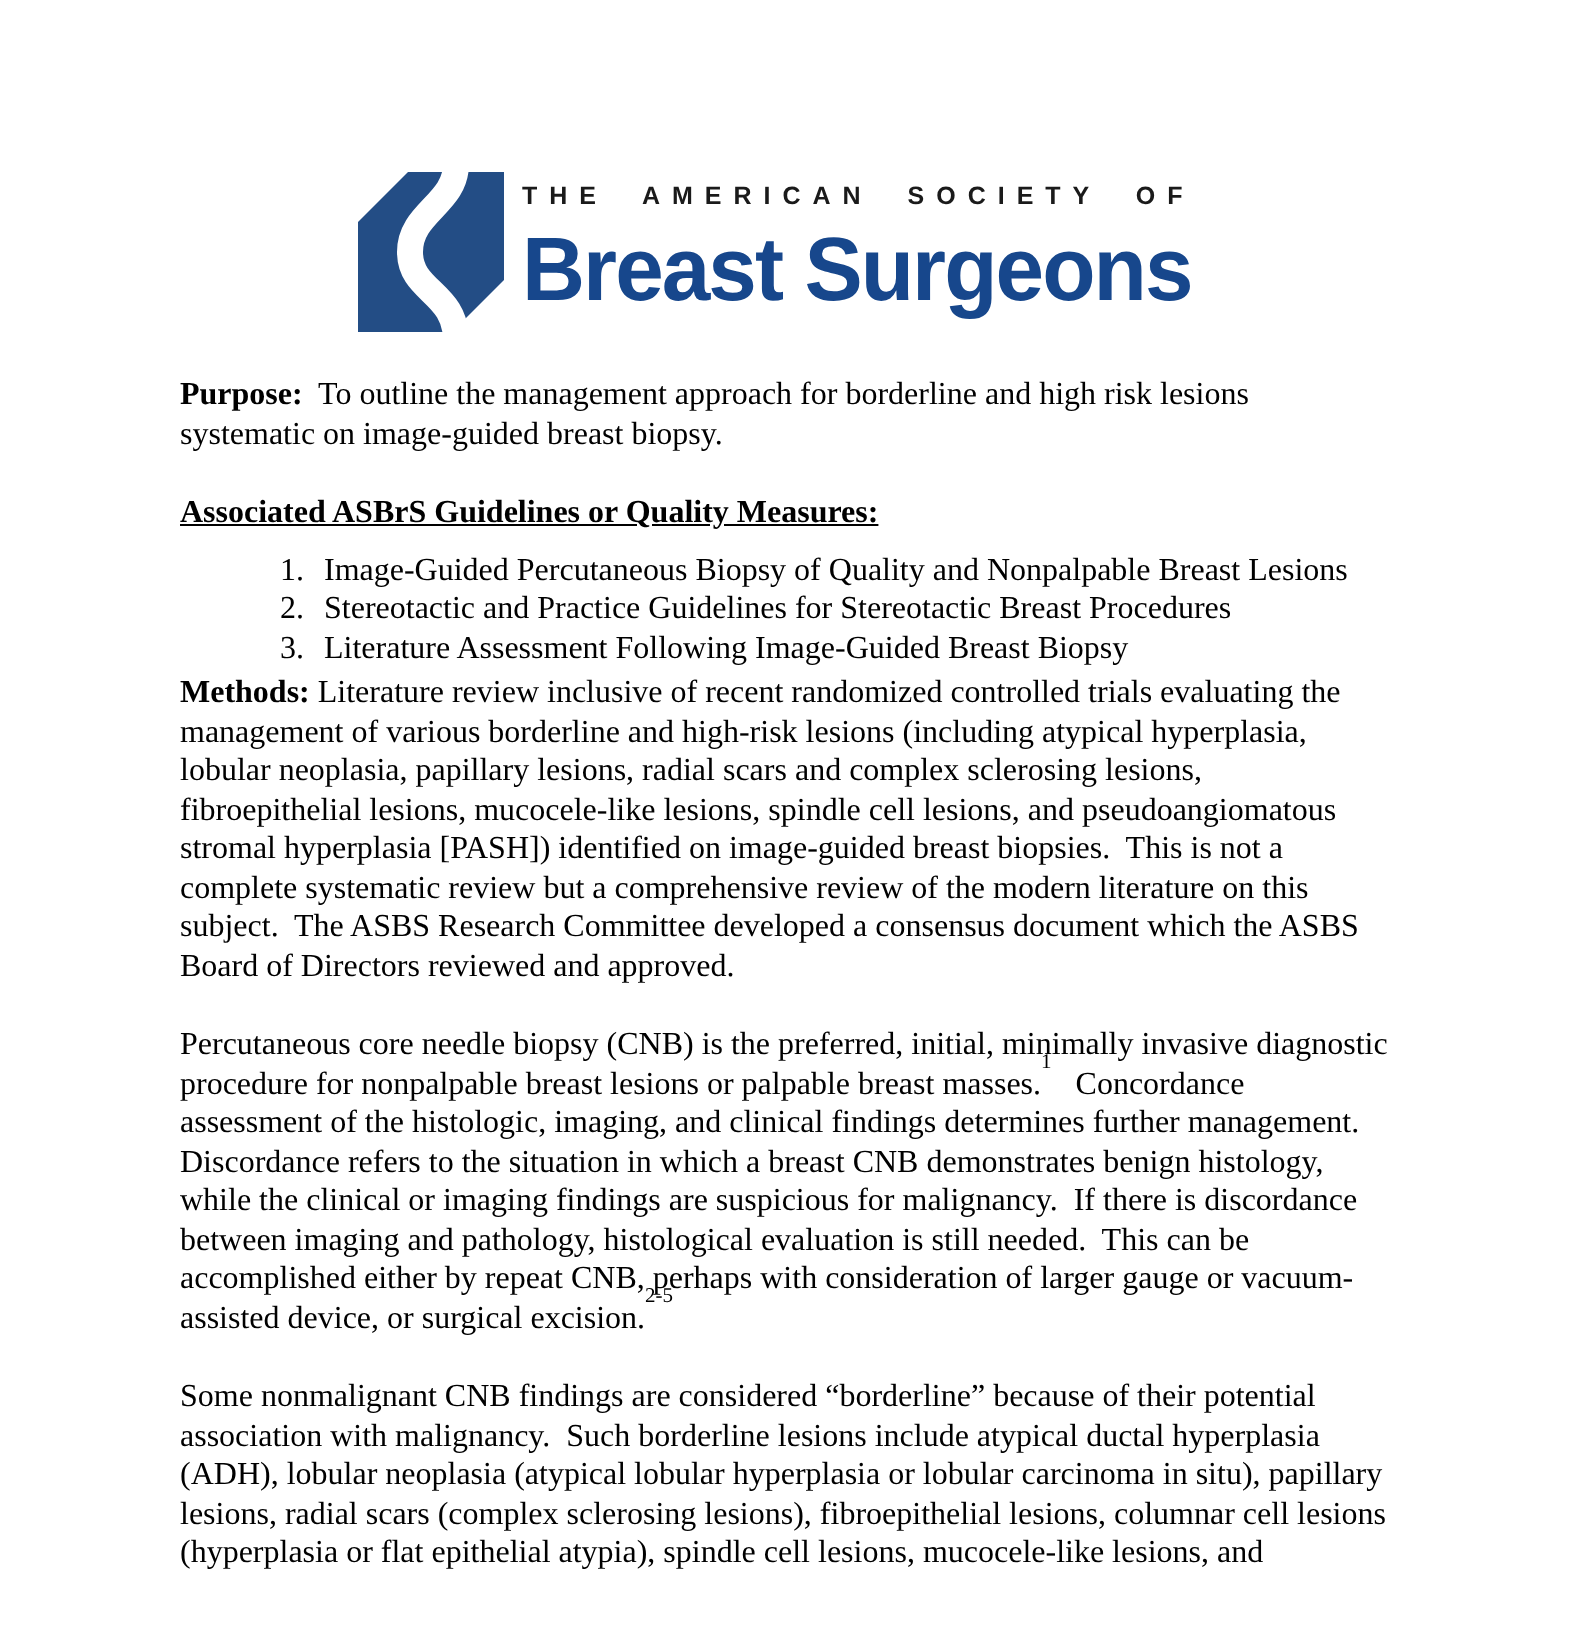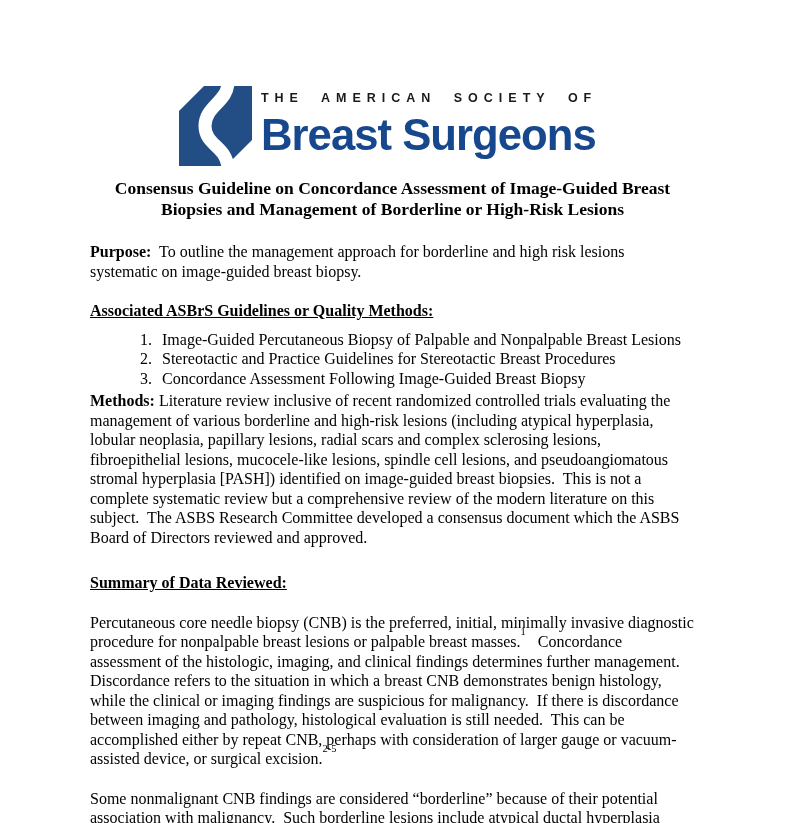--- a/index.html
+++ b/index.html
@@ -93,42 +93,40 @@
       <path d="M 49 -4 C 49 16 26 20 26 40 C 26 60 49 60 49 84" fill="none" stroke="#ffffff" stroke-width="13"></path>
       <polygon points="0,0 25,0 0,25" fill="#ffffff"></polygon>
       <polygon points="73,80 73,54 47,80" fill="#ffffff"></polygon>
     </svg>
     <div class="logo-textcol">
       <div class="logo-tagline">THE AMERICAN SOCIETY OF</div>
       <div class="logo-name">Breast Surgeons</div>
     </div>
   </div>
 
-  <div class="doc-title">Consensus Guideline on Concordance Assessment of Image-Guided Breast Biopsies and Management of Borderline or High-Risk Lesions</div>
 
   <p class="para mt-purpose"><span class="runin-label">Purpose:</span><span>  To outline the management approach for borderline and high risk lesions systematic on image-guided breast biopsy.</span></p>
 
-  <p class="section-heading mt-assoc">Associated ASBrS Guidelines or Quality Methods:</p>
+  <p class="section-heading mt-assoc">Associated ASBrS Guidelines or Quality Measures:</p>
 
   <div class="guideline-list mt-list">
     <div class="list-row">
       <span class="list-num">1.</span>
-      <span class="list-text">Image-Guided Percutaneous Biopsy of Palpable and Nonpalpable Breast Lesions</span>
+      <span class="list-text">Image-Guided Percutaneous Biopsy of Quality and Nonpalpable Breast Lesions</span>
     </div>
     <div class="list-row">
       <span class="list-num">2.</span>
       <span class="list-text">Stereotactic and Practice Guidelines for Stereotactic Breast Procedures</span>
     </div>
     <div class="list-row">
       <span class="list-num">3.</span>
-      <span class="list-text">Concordance Assessment Following Image-Guided Breast Biopsy</span>
+      <span class="list-text">Literature Assessment Following Image-Guided Breast Biopsy</span>
     </div>
   </div>
 
   <p class="para mt-methods"><span class="runin-label">Methods:</span><span> Literature review inclusive of recent randomized controlled trials evaluating the management of various borderline and high-risk lesions (including atypical hyperplasia, lobular neoplasia, papillary lesions, radial scars and complex sclerosing lesions, fibroepithelial lesions, mucocele-like lesions, spindle cell lesions, and pseudoangiomatous stromal hyperplasia [PASH]) identified on image-guided breast biopsies.  This is not a complete systematic review but a comprehensive review of the modern literature on this subject.  The ASBS Research Committee developed a consensus document which the ASBS Board of Directors reviewed and approved.</span></p>
 
-  <p class="section-heading mt-summary">Summary of Data Reviewed:</p>
 
   <p class="para mt-p"><span>Percutaneous core needle biopsy (CNB) is the preferred, initial, minimally invasive diagnostic procedure for nonpalpable breast lesions or palpable breast masses.</span><sup class="ref">1</sup><span>   Concordance assessment of the histologic, imaging, and clinical findings determines further management.  Discordance refers to the situation in which a breast CNB demonstrates benign histology, while the clinical or imaging findings are suspicious for malignancy.  If there is discordance between imaging and pathology, histological evaluation is still needed.  This can be accomplished either by repeat CNB, perhaps with consideration of larger gauge or vacuum-assisted device, or surgical excision.</span><sup class="ref">2-5</sup></p>
 
   <p class="para mt-p">Some nonmalignant CNB findings are considered “borderline” because of their potential association with malignancy.  Such borderline lesions include atypical ductal hyperplasia (ADH), lobular neoplasia (atypical lobular hyperplasia or lobular carcinoma in situ), papillary lesions, radial scars (complex sclerosing lesions), fibroepithelial lesions, columnar cell lesions (hyperplasia or flat epithelial atypia), spindle cell lesions, mucocele-like lesions, and</p>
 
 </div>
 
 </body></html>

